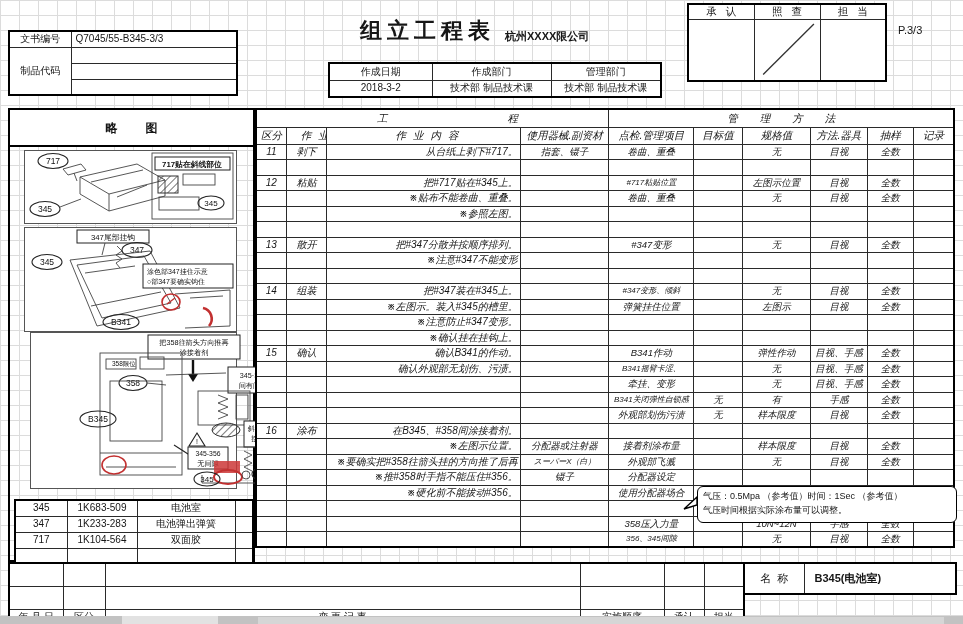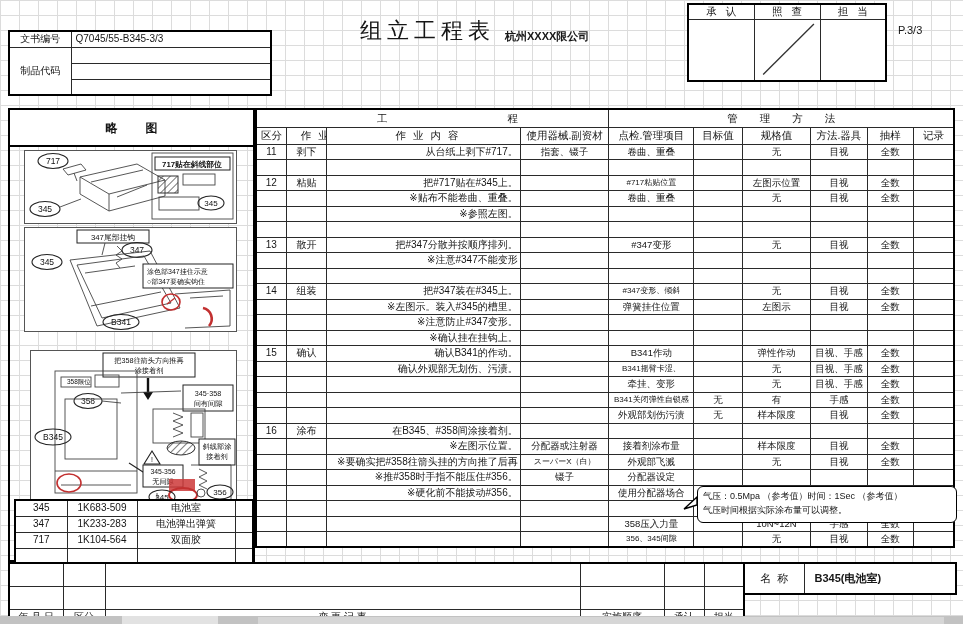--- a/index.html
+++ b/index.html
@@ -11,27 +11,27 @@
     background-image:
       linear-gradient(to right,#dcdcdc 1px,transparent 1px),
       linear-gradient(to bottom,#dcdcdc 1px,transparent 1px);
     background-size:19px 15px;
   }
   .abs { position:absolute; }
   table { border-collapse:collapse; background:#fff; table-layout:fixed; }
   th,td { border:1px solid #2a2a2a; font-weight:normal; overflow:hidden; white-space:nowrap; line-height:1.05; vertical-align:middle; text-align:center; }
 
   
-  .doc-table { left:8px; top:30px; width:264px; border:2px solid #000; }
+  .doc-table { left:8px; top:30px; width:230px; border:2px solid #000; }
   .doc-table td { font-size:10px; height:16px; }
   .doc-table .lbl { width:62px; }
   .doc-table .val { text-align:left; padding-left:4px; }
 
   
-  .title { left:360px; top:16px; font-size:22px; font-weight:normal; letter-spacing:5px; font-family:"Liberation Serif","DejaVu Serif",serif; }
+  .title { left:360px; top:16px; font-size:22px; font-weight:bold; letter-spacing:5px; font-family:"Liberation Serif","DejaVu Serif",serif; }
   .company { left:505px; top:29px; font-size:11px; font-weight:bold; }
   .pageno { left:898px; top:24px; font-size:11px; }
 
   
   .dept-table { left:328px; top:62px; width:332px; border:2px solid #000; }
   .dept-table td { font-size:10px; height:17px; }
 
   
   .appr-table { left:687px; top:3px; width:198px; border:2px solid #000; }
   .appr-table th { font-size:10.5px; height:15px; letter-spacing:9px; padding-left:9px; }
@@ -48,21 +48,21 @@
   .ln { stroke:#444; stroke-width:0.9; fill:none; }
   .lnb { stroke:#222; stroke-width:1.1; fill:none; }
   .red { stroke:#c23030; fill:none; }
   .cap { fill:#fff; stroke:#222; stroke-width:1; }
 
   
   .parts-table { left:4px; top:389px; width:238px; border:2px solid #000; position:absolute; }
   .parts-table td { font-size:10px; height:16px; }
 
   
-  .main-table { left:255px; top:108px; width:700px; border:2px solid #000; }
+  .main-table { left:255px; top:108px; width:700px; border:2px solid #000;font-style:italic; }
   .main-table th { font-size:10.5px; background:#fff; }
   .main-table .h1 th { height:18px; }
   .main-table .h2 th { height:17px; }
   .sp-proc { letter-spacing:120px; padding-left:120px; }
   .sp-mgmt { letter-spacing:22px; padding-left:22px;margin-top:18px; }
   .sp-col { letter-spacing:7px; padding-left:14px; }
   .main-table td { font-size:10px; height:15.5px; padding:0 2px; }
   .main-table td:nth-child(n+4) { font-size:9.5px; }
   .main-table td.tl { text-align:right; }
   .main-table td.tiny { font-size:8px; }
@@ -108,20 +108,34 @@
     <tr>
           <td class="val"></td>
         </tr>
   </tbody>
     </table>
 
   <div class="abs title">组立工程表</div>
   <div class="abs company">杭州XXXX限公司</div>
   <div class="abs pageno">P.3/3</div>
 
+  <table class="abs dept-table">
+    <tbody>
+        <tr>
+      <td style="width:103px">作成日期</td>
+      <td style="width:119px">作成部门</td>
+      <td style="width:110px">管理部门</td>
+    </tr>
+    <tr>
+      <td>2018-3-2</td>
+      <td>技术部  制品技术课</td>
+      <td>技术部  制品技术课</td>
+    </tr>
+  </tbody>
+    </table>
 
   <table class="abs appr-table">
     <tbody>
         <tr>
       <th style="width:66px">承认</th>
       <th style="width:66px">照查</th>
       <th style="width:66px">担当</th>
     </tr>
     <tr>
       <td></td>
@@ -188,21 +202,21 @@
         <polyline class="ln" points="150,66 205,62 205,98 160,100"></polyline>
         <line class="ln" x1="165" y1="70" x2="198" y2="68"></line>
         <ellipse class="red" cx="146" cy="74" rx="9" ry="8" stroke-width="1.6"></ellipse>
         <line x1="142" y1="76" x2="150" y2="70" stroke="#c23030" stroke-width="1.4"></line>
         <path class="red" d="M178,80 A11,11 0 0 1 184,98" stroke-width="2.6"></path>
         <ellipse class="lnb" cx="96" cy="94" rx="18" ry="7.5" fill="#fff"></ellipse>
         <text x="96" y="97" font-size="8.5" text-anchor="middle">B341</text>
       </svg>
     </div>
 
-    <div class="sk-box" style="left:20px; top:240px; width:207px; height:157px;">
+    <div class="sk-box" style="left:20px; top:222px; width:207px; height:157px;padding-left:45px;">
       <svg width="205" height="155" viewBox="0 0 205 155">
         <defs>
           <pattern id="hatch2" width="5" height="5" patternTransform="rotate(45)" patternUnits="userSpaceOnUse">
             <line x1="0" y1="0" x2="0" y2="5" stroke="#333" stroke-width="1.3"></line>
           </pattern>
         </defs>
         <rect class="cap" x="72" y="2" width="92" height="24"></rect>
         <text x="118" y="12" font-size="7.2" text-anchor="middle">把358往箭头方向推再</text>
         <text x="118" y="22" font-size="7.2" text-anchor="middle">涂接着剂</text>
         <line x1="117" y1="27" x2="117" y2="42" stroke="#111" stroke-width="2.4"></line>

